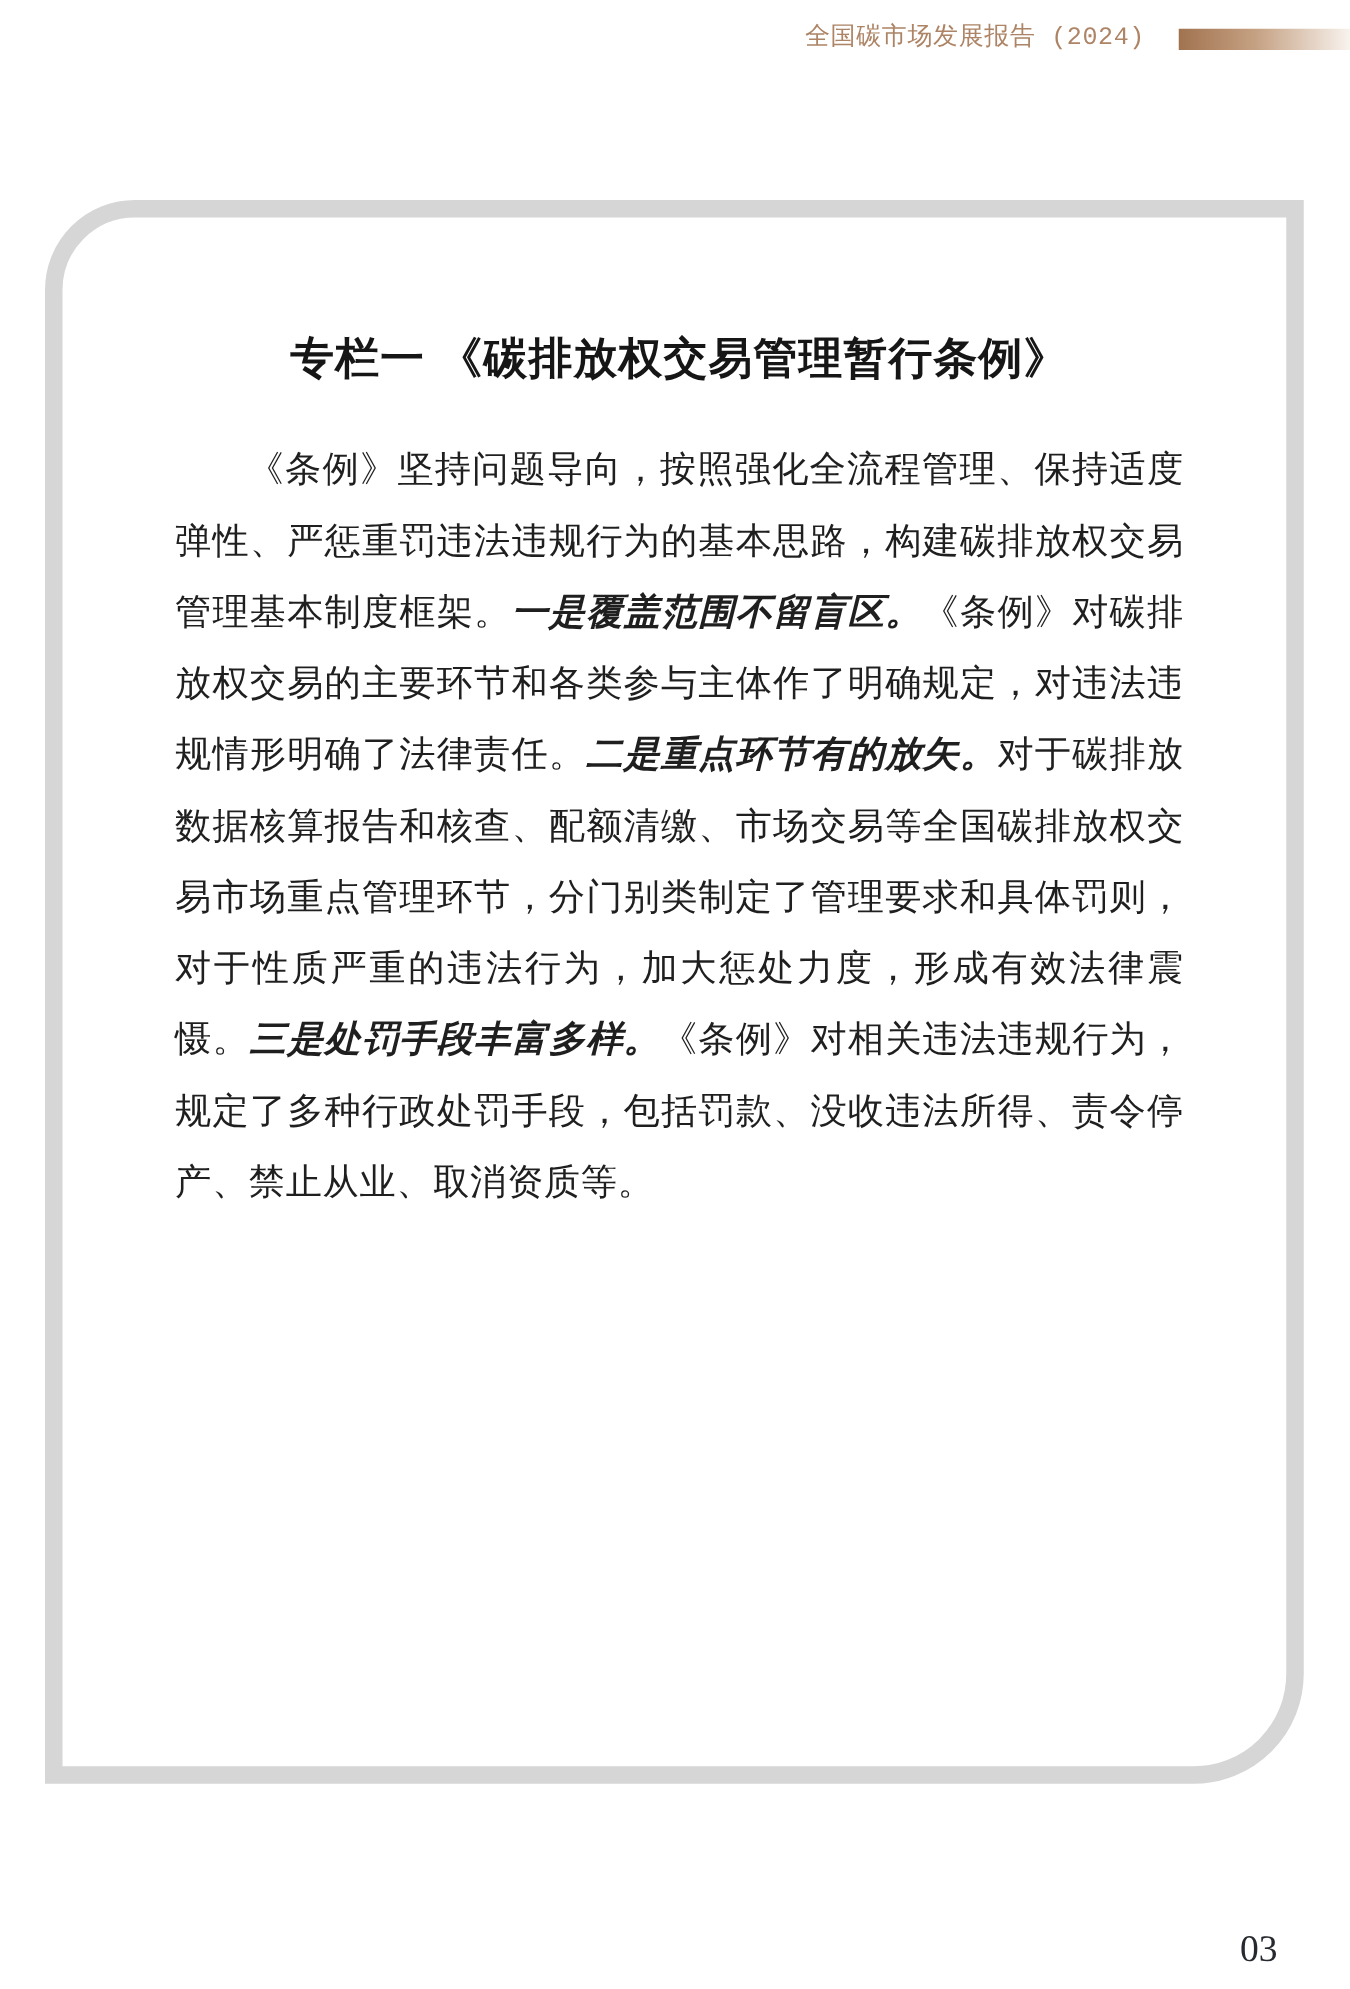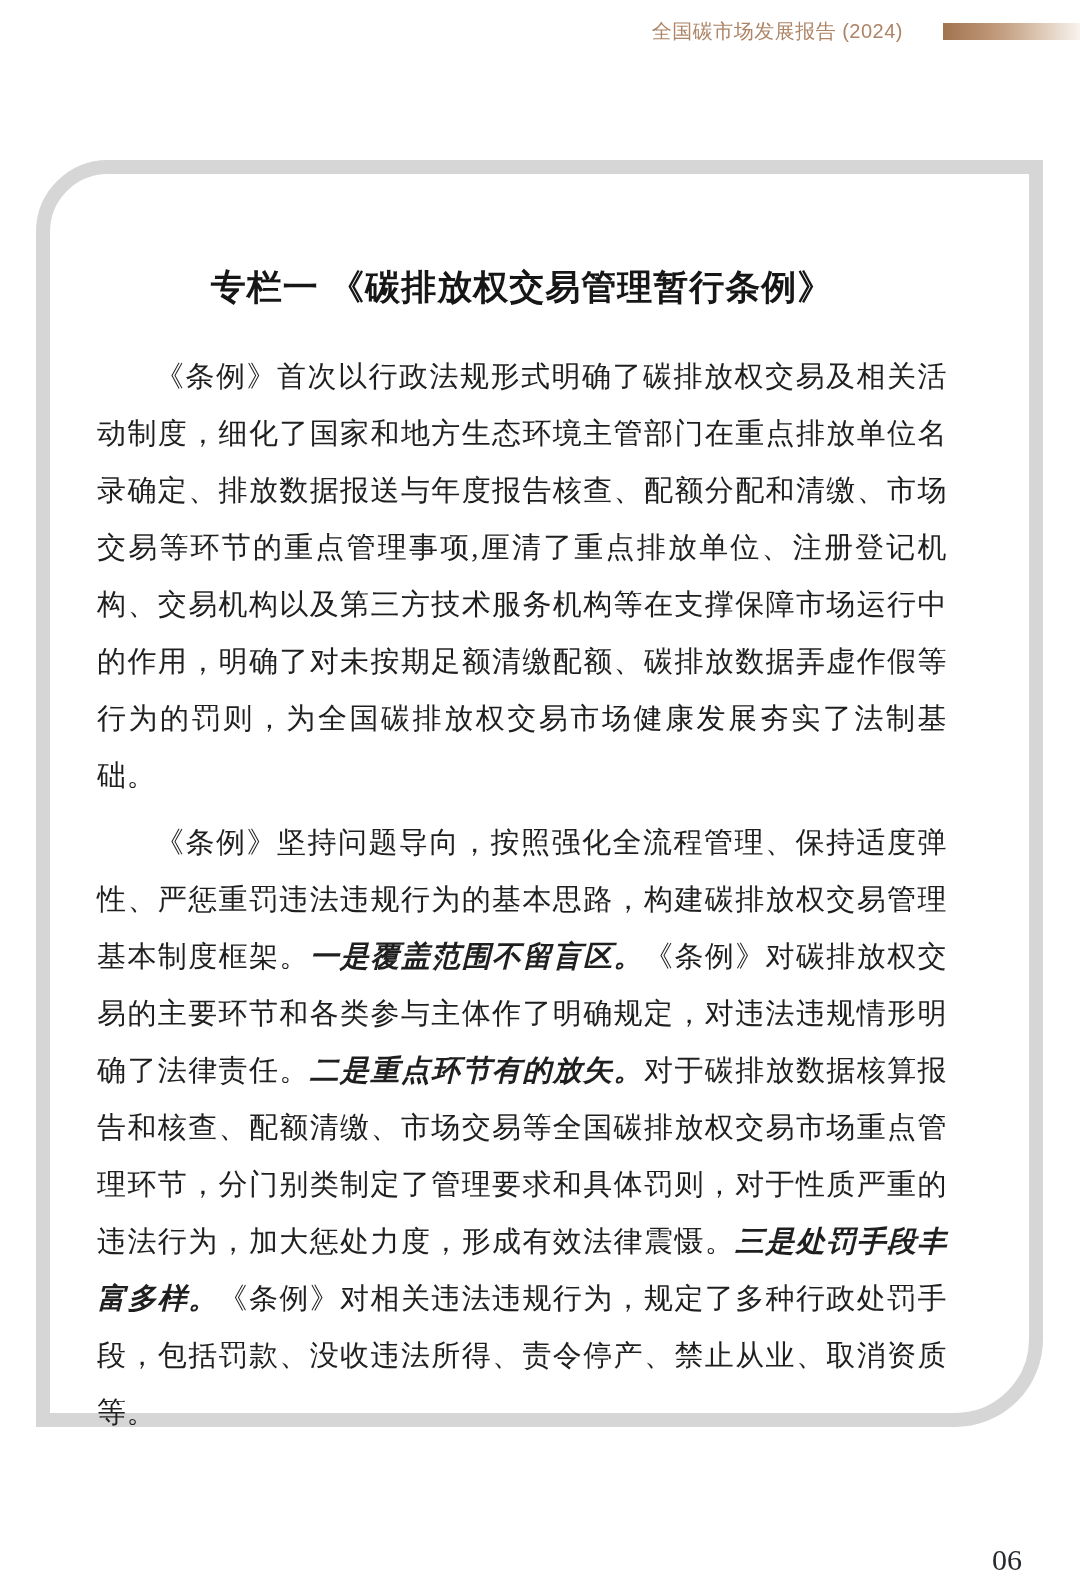--- a/index.html
+++ b/index.html
@@ -16,46 +16,46 @@
   
   .page-header {
     position: absolute;
     top: 18px;
     right: 0;
     height: 26px;
     display: flex;
     align-items: center;
   }
   .header-title {
-    font-family: Liberation Sans, sans-serif;
+    font-family: Liberation Mono, monospace;
     font-size: 20px;
     line-height: 26px;
     color: #ad8465;
     letter-spacing: 0.5px;
-    margin-right: 40px;
+    margin-right: 27px;
     white-space: nowrap;
   }
   .header-bar {
     display: block;
     width: 137px;
     height: 17px;
     background: linear-gradient(to right, #a1734f 0%, #c5a183 45%, #f8f3ee 100%);
   }
 
   
   .column-box {
     position: absolute;
     left: 36px;
     top: 160px;
     width: 1007px;
     height: 1267px;
     border: 14px solid #d6d6d6;
     border-radius: 72px 0 88px 0;
     background: #ffffff;
-    padding: 92px 82px 0 47px;
+    padding: 92px 82px 0 90px;
   }
   .box-title {
     font-family: "Liberation Sans", "DejaVu Sans", sans-serif;
     font-size: 35px;
     line-height: 42px;
     font-weight: 700;
     color: #161616;
     text-align: center;
     letter-spacing: 1px;
     margin: 0 0 40px 0;
@@ -96,22 +96,21 @@
 <div class="page">
 
   <header class="page-header">
     <span class="header-title">全国碳市场发展报告 (2024)</span>
     <span class="header-bar"></span>
   </header>
 
   <section class="column-box">
     <h1 class="box-title">专栏一 《碳排放权交易管理暂行条例》</h1>
     <div class="paragraphs">
-        <p><span>《条例》首次以行政法规形式明确了碳排放权交易及相关活动制度，细化了国家和地方生态环境主管部门在重点排放单位名录确定、排放数据报送与年度报告核查、配额分配和清缴、市场交易等环节的重点管理事项,厘清了重点排放单位、注册登记机构、交易机构以及第三方技术服务机构等在支撑保障市场运行中的作用，明确了对未按期足额清缴配额、碳排放数据弄虚作假等行为的罚则，为全国碳排放权交易市场健康发展夯实了法制基础。</span></p>
         <p><span>《条例》坚持问题导向，按照强化全流程管理、保持适度弹性、严惩重罚违法违规行为的基本思路，构建碳排放权交易管理基本制度框架。</span><span class="run-bold">一是覆盖范围不留盲区。</span><span>《条例》对碳排放权交易的主要环节和各类参与主体作了明确规定，对违法违规情形明确了法律责任。</span><span class="run-bold">二是重点环节有的放矢。</span><span>对于碳排放数据核算报告和核查、配额清缴、市场交易等全国碳排放权交易市场重点管理环节，分门别类制定了管理要求和具体罚则，对于性质严重的违法行为，加大惩处力度，形成有效法律震慑。</span><span class="run-bold">三是处罚手段丰富多样。</span><span>《条例》对相关违法违规行为，规定了多种行政处罚手段，包括罚款、没收违法所得、责令停产、禁止从业、取消资质等。</span></p>
       </div>
   </section>
 
   <footer class="page-footer">
-    <span class="page-number">06</span>
+    <span class="page-number">03</span>
   </footer>
 
 </div>
 
 </body></html>

